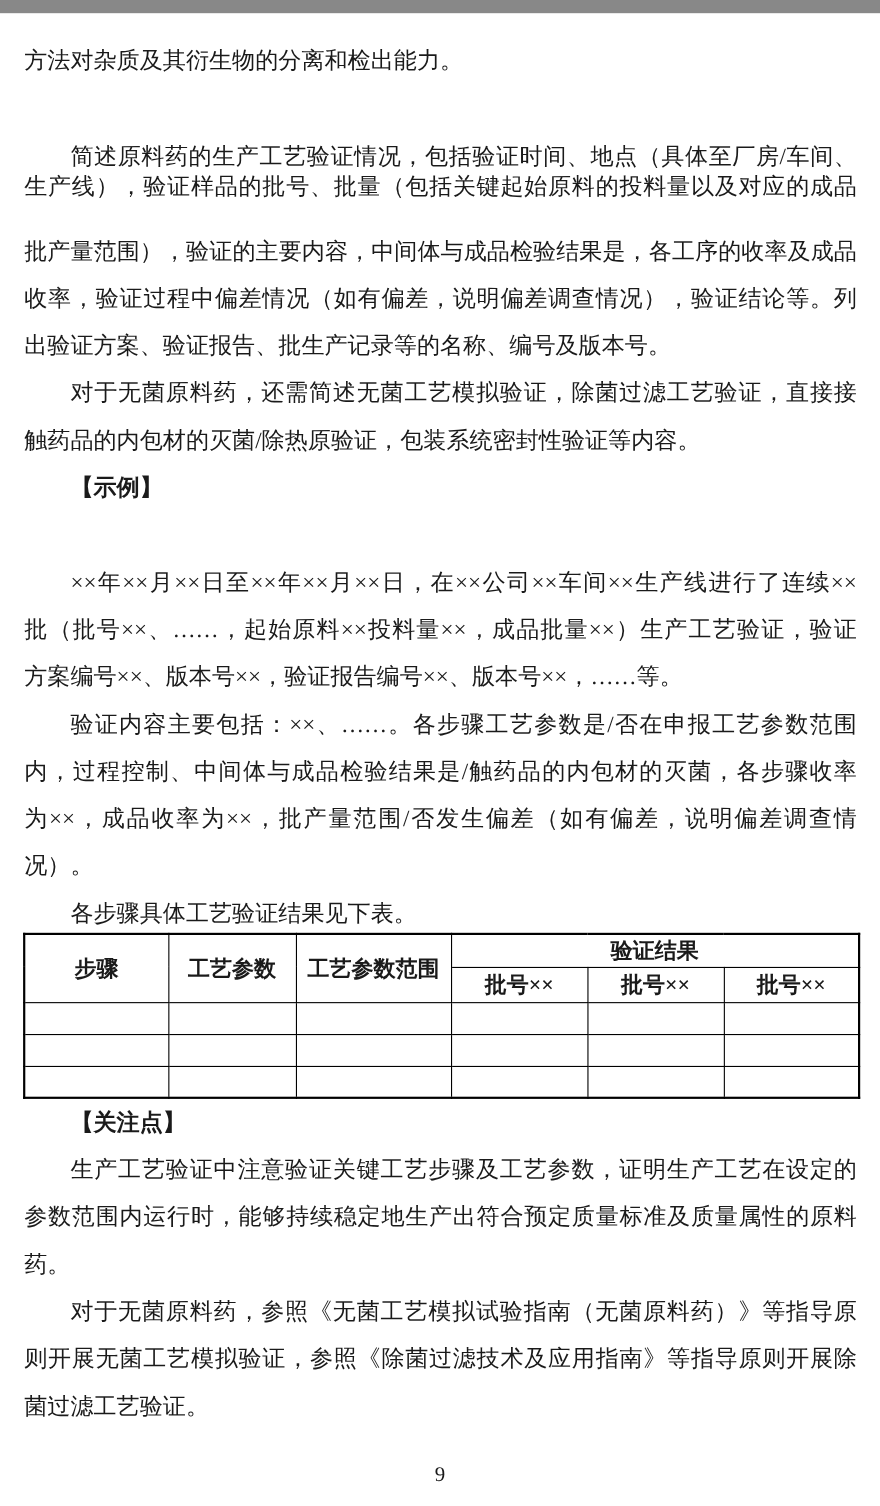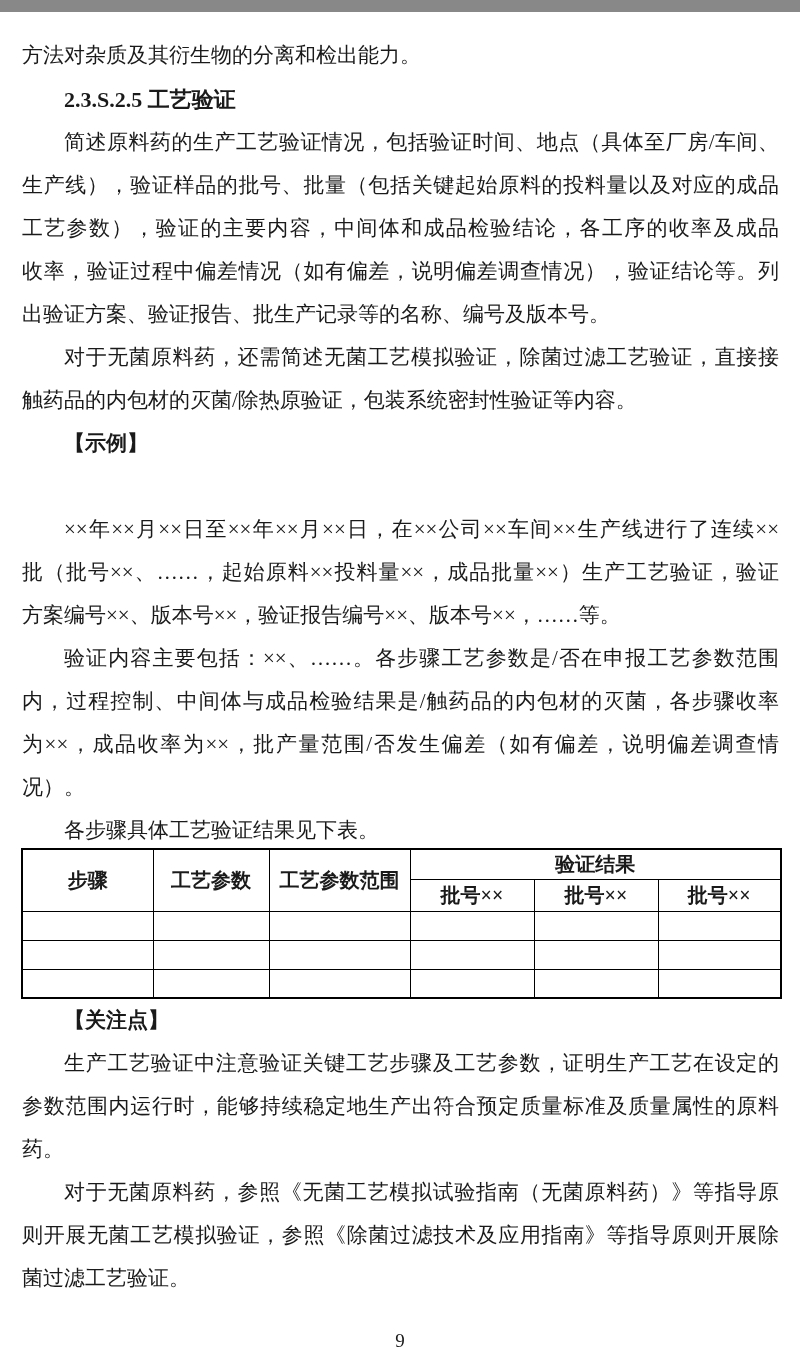--- a/index.html
+++ b/index.html
@@ -54,25 +54,24 @@
     font-size:19px; line-height:26px;
   }
 </style>
 </head>
 <body>
 
 <div class="page">
 
   <div class="ln" style="top:22px">方法对杂质及其衍生物的分离和检出能力。</div>
 
-  <div class="ln ind b heading" style="top:66px">2.3.S.2.5 工艺验证</div>
 
   <div class="ln ind j" style="top:109px">简述原料药的生产工艺验证情况，包括验证时间、地点（具体至厂房/车间、</div>
-  <div class="ln j" style="top:152px">生产线），验证样品的批号、批量（包括关键起始原料的投料量以及对应的成品</div>
-  <div class="ln j" style="top:195px">工艺参数），验证的主要内容，中间体和成品检验结论，各工序的收率及成品</div>
+  <div class="ln j" style="top:136px">生产线），验证样品的批号、批量（包括关键起始原料的投料量以及对应的成品</div>
+  <div class="ln j" style="top:195px">批产量范围），验证的主要内容，中间体与成品检验结果是，各工序的收率及成品</div>
   <div class="ln" style="top:281px">出验证方案、验证报告、批生产记录等的名称、编号及版本号。</div>
   <div class="ln j" style="top:238px">收率，验证过程中偏差情况（如有偏差，说明偏差调查情况），验证结论等。列</div>
 
   <div class="ln ind j" style="top:324px">对于无菌原料药，还需简述无菌工艺模拟验证，除菌过滤工艺验证，直接接</div>
   <div class="ln" style="top:367px">触药品的内包材的灭菌/除热原验证，包装系统密封性验证等内容。</div>
 
   <div class="ln ind b" style="top:410px">【示例】</div>
 
 
   <div class="ln ind j" style="top:496px">××年××月××日至××年××月××日，在××公司××车间××生产线进行了连续××</div>

